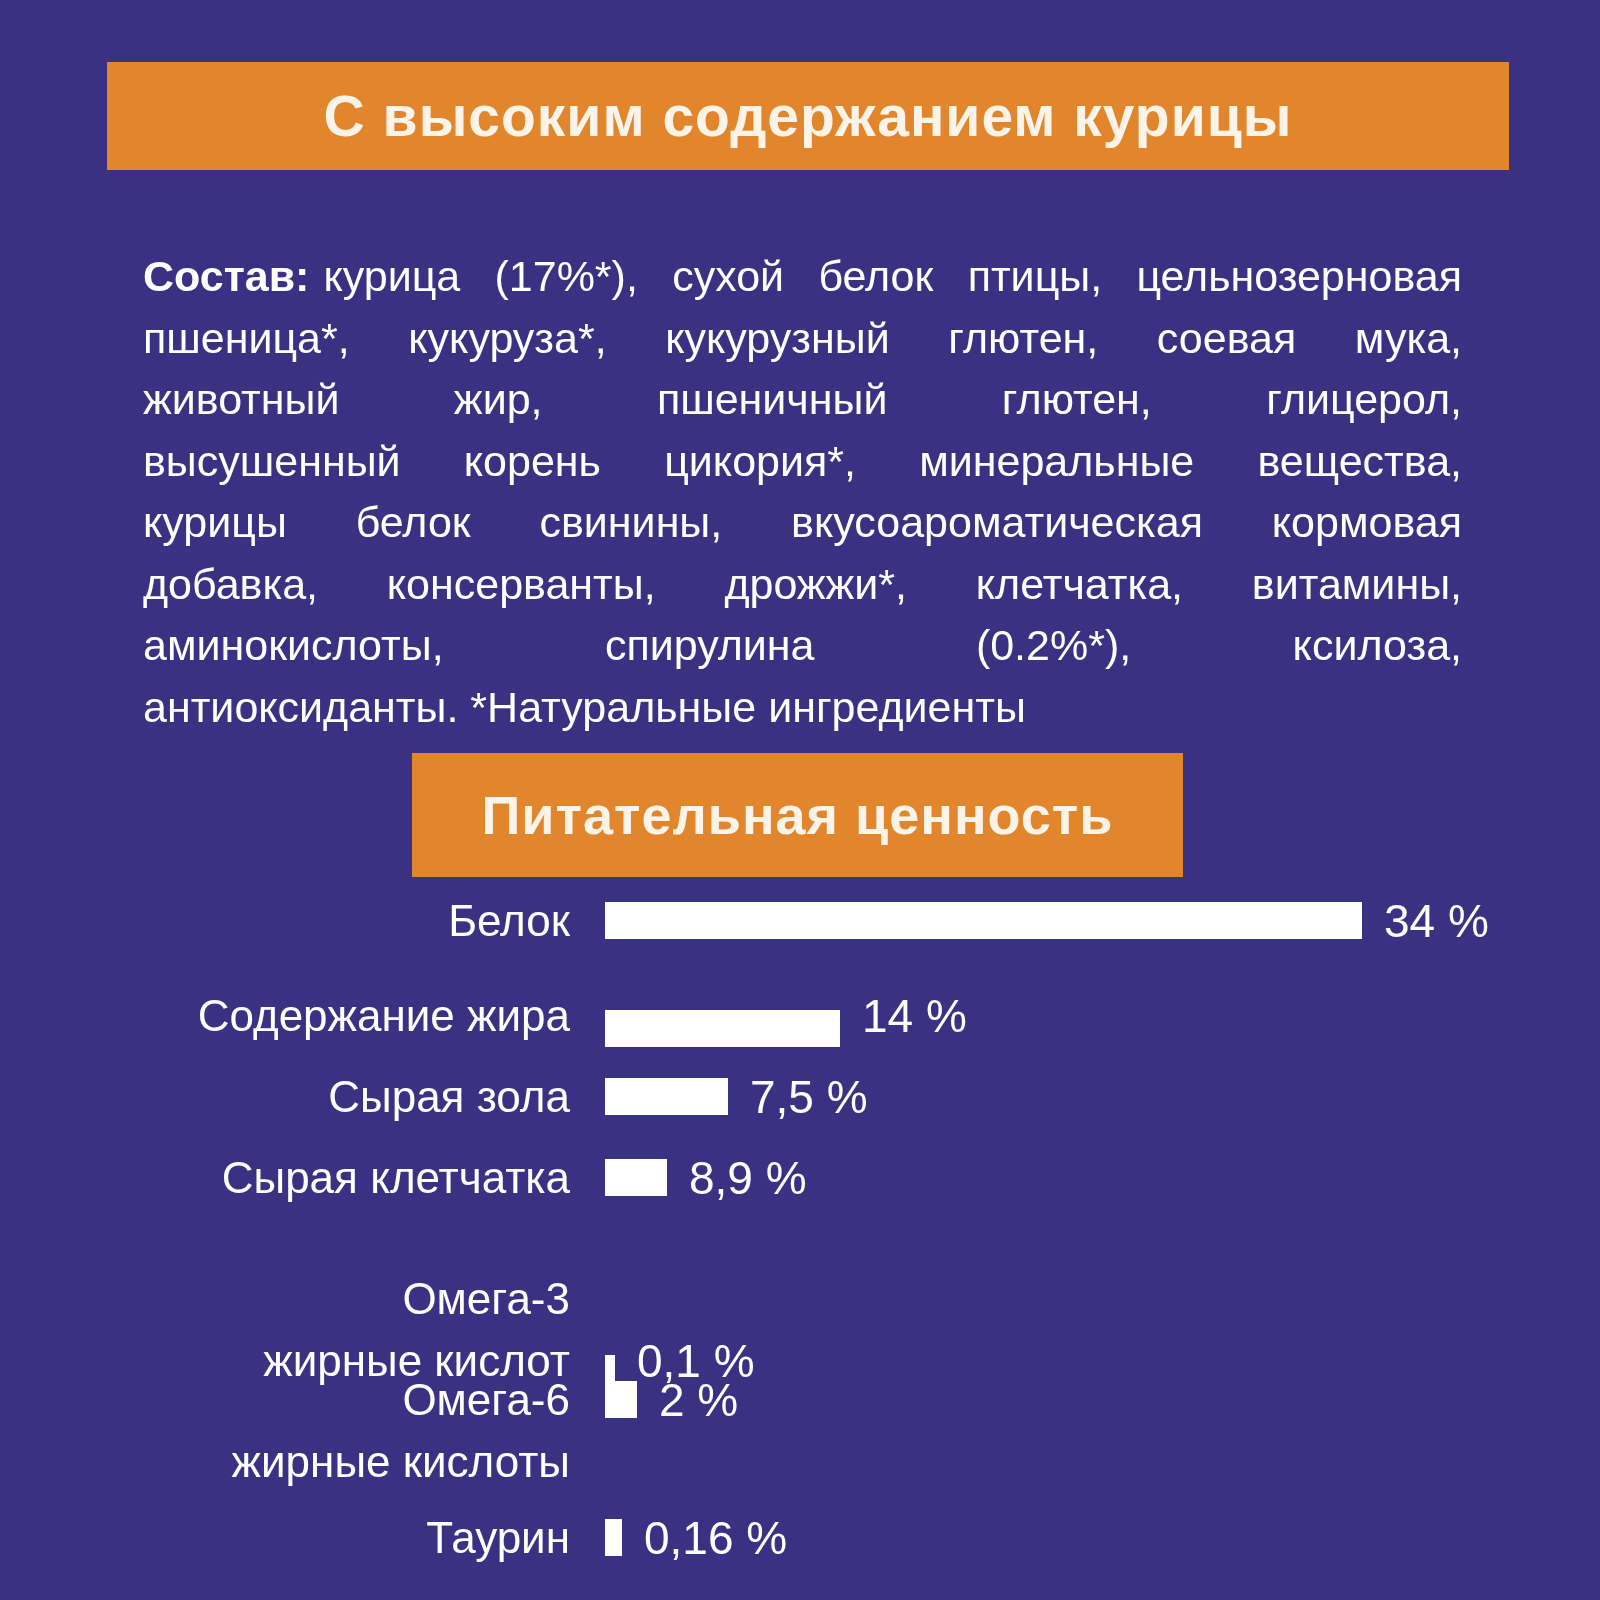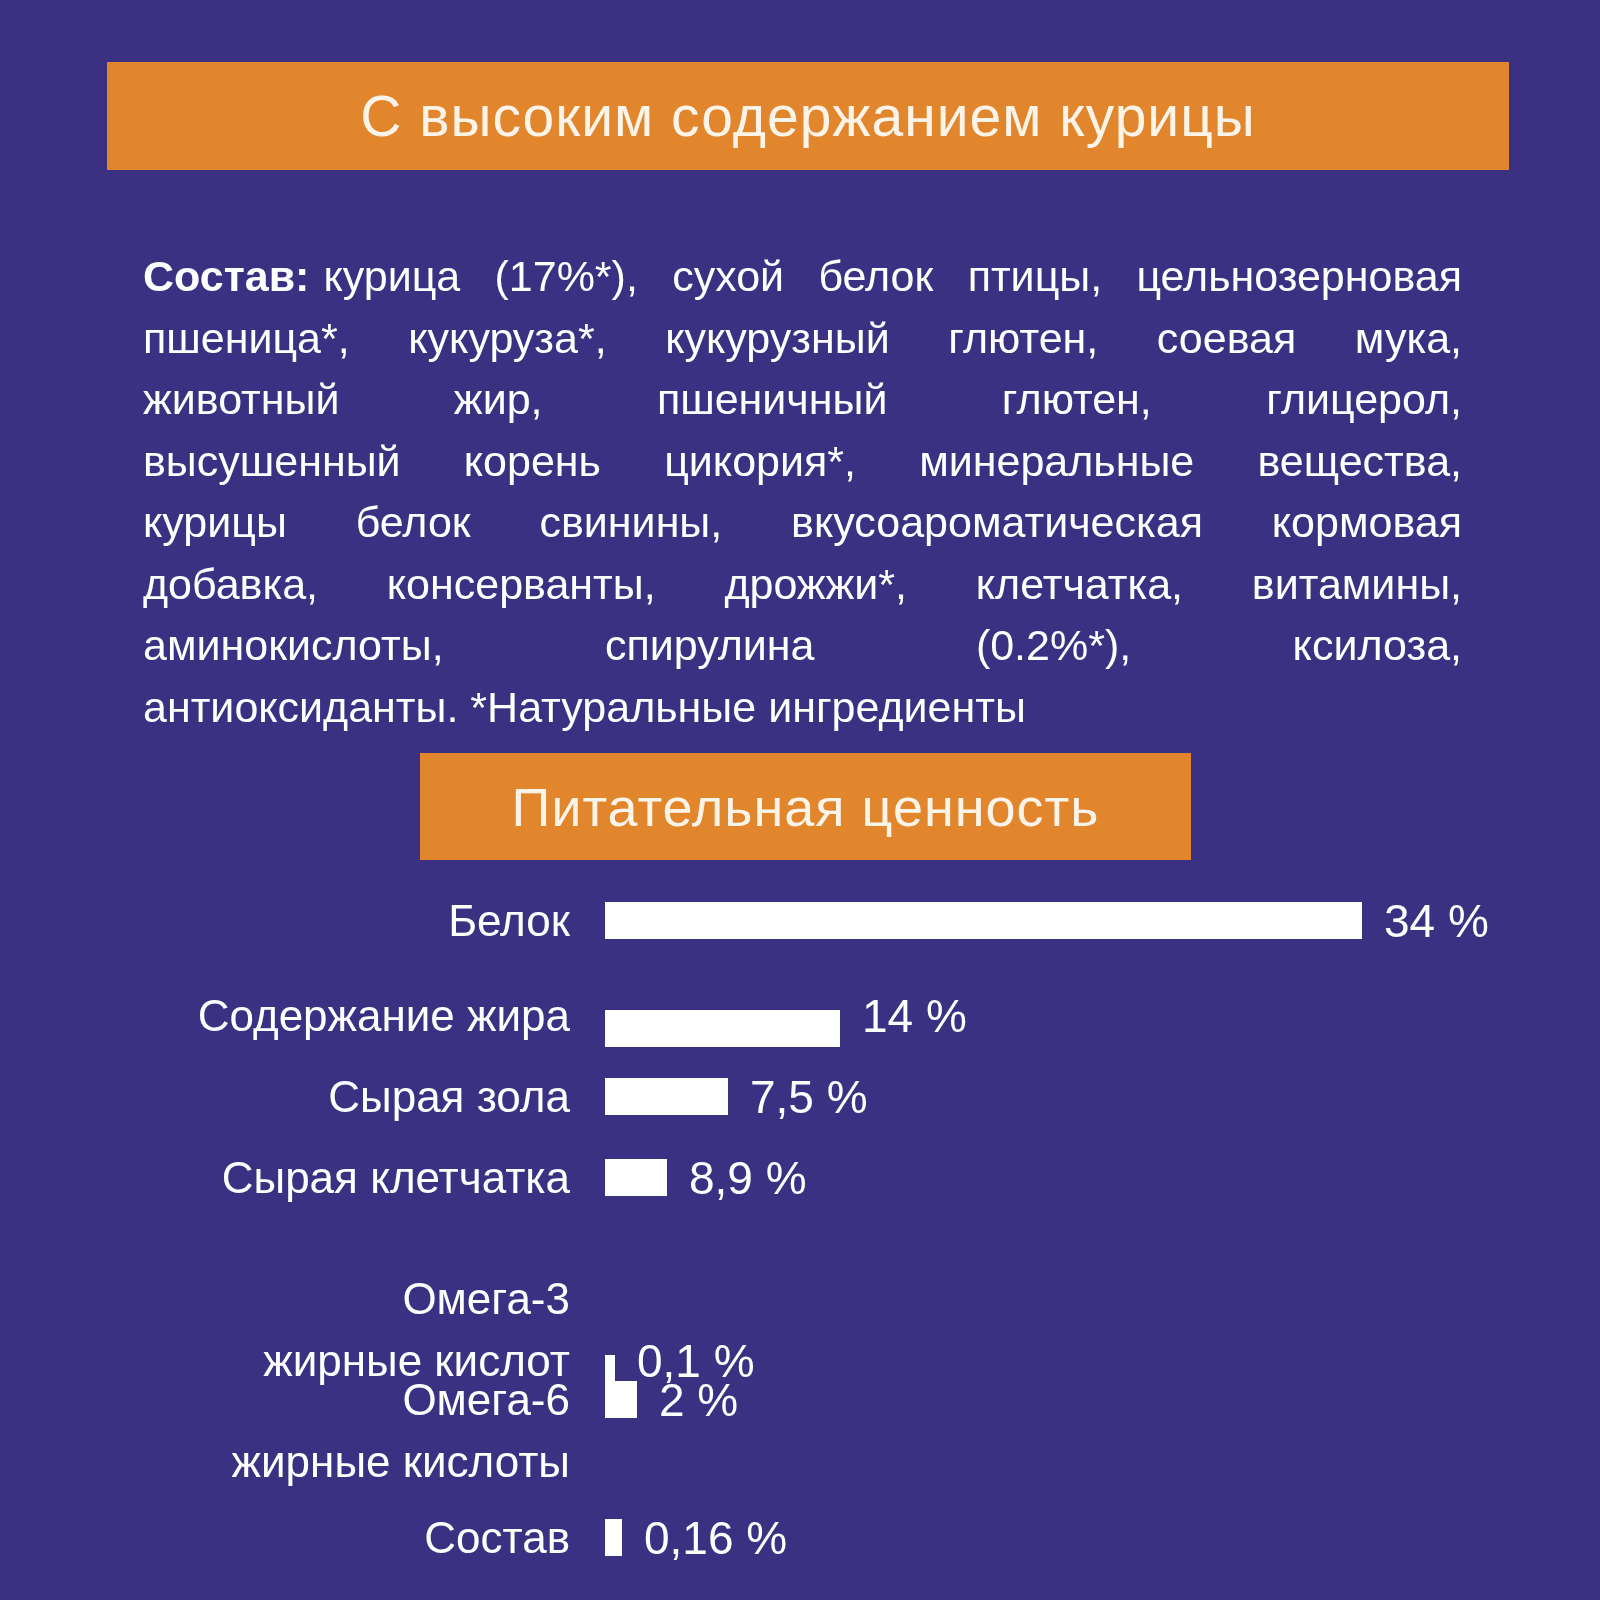--- a/index.html
+++ b/index.html
@@ -9,25 +9,25 @@
     overflow: hidden;
     background: var(--background, #3a3183);
     font-family: "Liberation Sans", "DejaVu Sans", sans-serif;
     color: var(--text, #ffffff);
   }
   .banner {
     position: absolute;
     background: var(--banner, #e2862d);
     color: var(--banner_text, #fcf4e8);
     display: flex; align-items: center; justify-content: center;
-    font-weight: normal;
+    font-weight: bold;
     letter-spacing: 1px;
   }
   #claim-banner   { left: 107px; top: 62px;  width: 1402px; height: 108px; font-size: 57px; }
-  #nutrition-banner { left: 412px; top: 753px; width: 771px; height: 107px; font-size: 54px; margin-left: 8px; }
+  #nutrition-banner { left: 412px; top: 753px; width: 771px; height: 124px; font-size: 54px; }
 
   .ingredients {
     position: absolute;
     left: 143px; top: 210px; width: 1319px;
     font-size: 43px; line-height: 61.5px;
     color: var(--text, #ffffff);
     margin-top: 36px;
   }
   .ing-line { text-align: justify; text-align-last: justify; }
   .ing-line.last { text-align: left; text-align-last: left; }
@@ -135,17 +135,17 @@
   <div class="row-label">
     <div>Омега-6</div>
     <div>жирные кислоты</div>
   </div>
   <div class="bar" style="width: 32px;"></div>
   <div class="value-label">2 %</div>
 </div>
 
 <div class="chart-row r7">
   <div class="row-label">
-    <div>Состав</div>
+    <div>Таурин</div>
   </div>
   <div class="bar" style="width: 17px;"></div>
   <div class="value-label">0,16 %</div>
 </div>
 
 </body></html>

